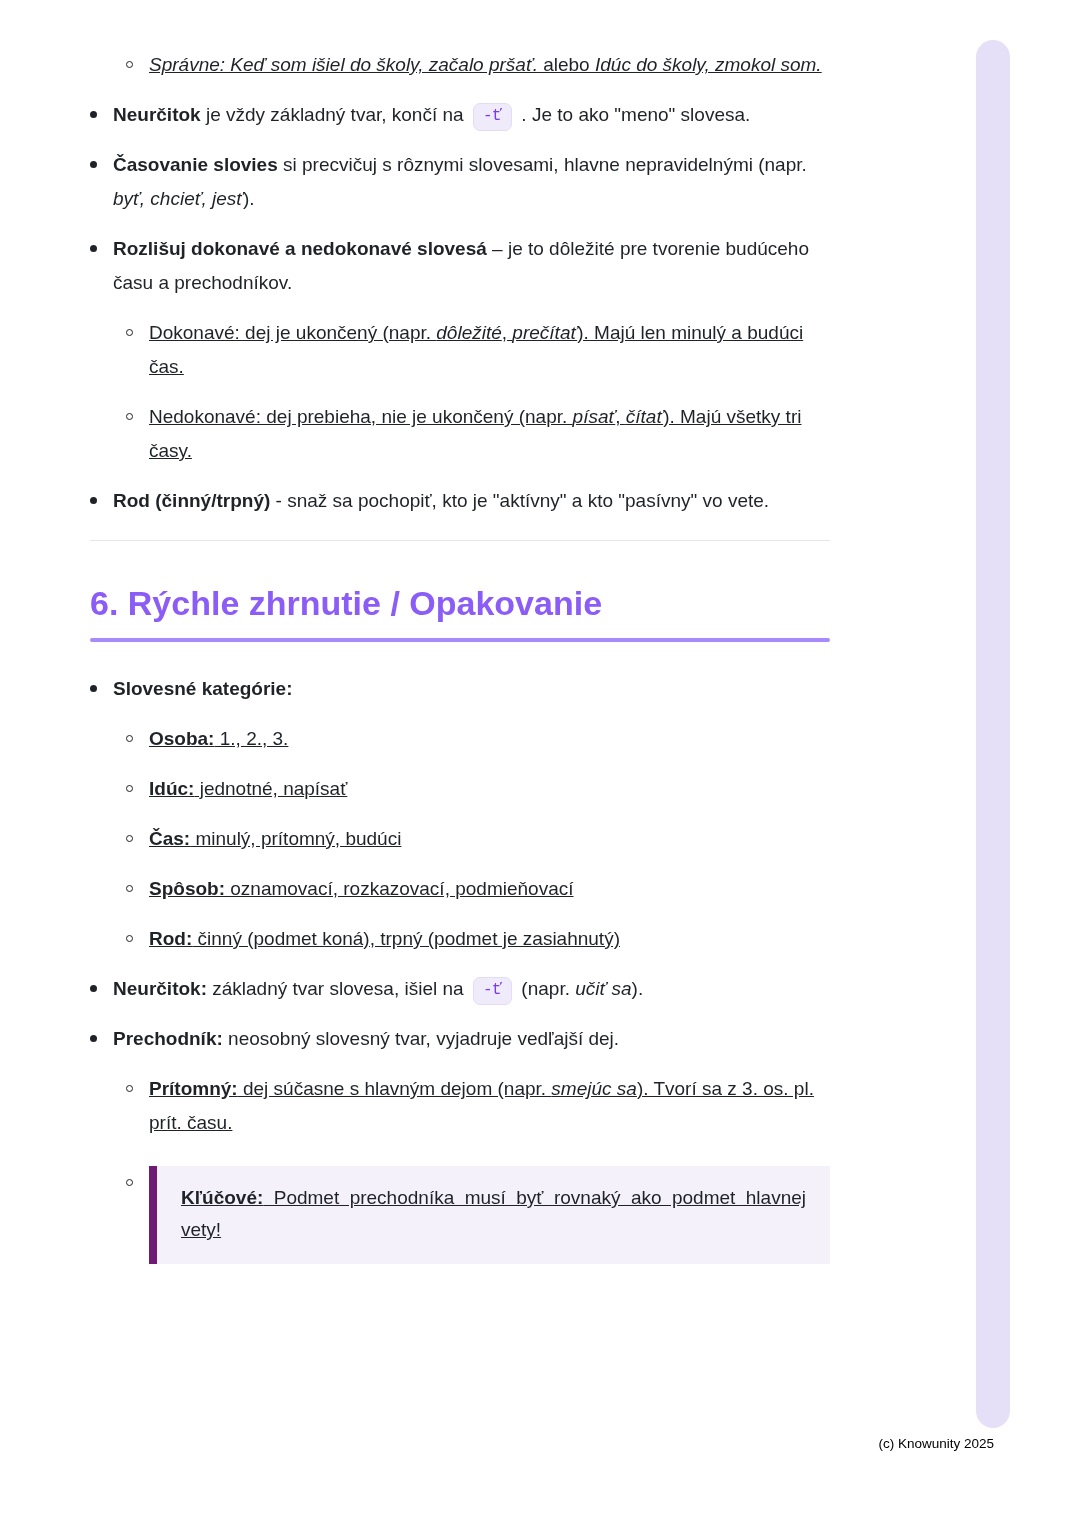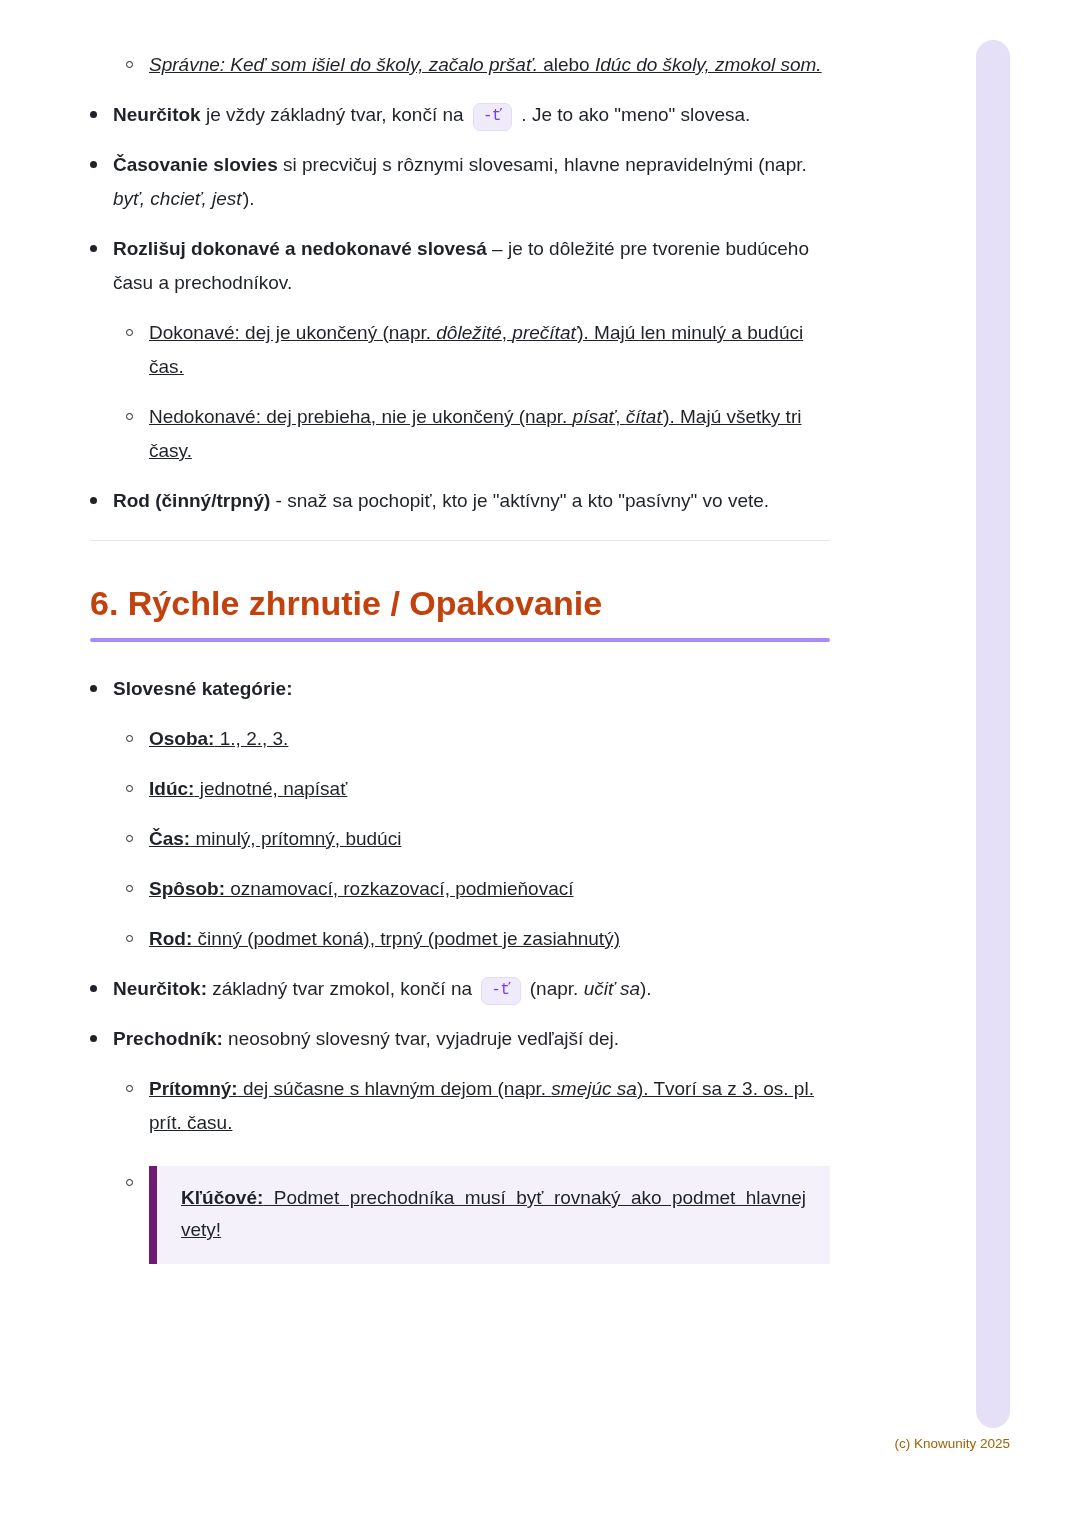--- a/index.html
+++ b/index.html
@@ -53,21 +53,21 @@
   }
 
   hr.divider {
     border:none;
     border-top:1px solid #e7e7ea;
     margin-top:22px;
   }
 
   h2.section-title {
     margin-top:42px;
-    color:#c2410c;
+    color:#8b5cf6;
     font-size:34px;
     font-weight:700;
     line-height:1.2;
   }
   .title-underline {
     height:4px;
     background:#a78bfa;
     border-radius:2px;
     margin-top:14px;
     margin-bottom:30px;
@@ -86,24 +86,24 @@
     right:70px;
     top:40px;
     width:34px;
     height:1388px;
     background:#e6dff8;
     border-radius:17px;
   }
 
   .footer {
     position:absolute;
-    right:70px;
+    right:86px;
     top:1436px;
     font-size:13.5px;
-    color:#a16207;
+    color:#000000;
   }
 </style>
 </head>
 <body>
 
 <div class="page">
   <div class="content">
 
     <ul class="list">
         <li class="item lvl1">
@@ -161,21 +161,21 @@
         <li class="item lvl1">
           <span class="marker circle"></span>
           <div class="body"><span class="b">Spôsob:</span><span class=""> oznamovací, rozkazovací, podmieňovací</span></div>
         </li>
         <li class="item lvl1">
           <span class="marker circle"></span>
           <div class="body"><span class="b">Rod:</span><span class=""> činný (podmet koná), trpný (podmet je zasiahnutý)</span></div>
         </li>
         <li class="item lvl0">
           <span class="marker disc"></span>
-          <div class="body"><span class="b">Neurčitok:</span><span class=""> základný tvar zmokol, končí na </span><code class="chip">-ť</code><span class=""> (napr. </span><span class="i">učiť sa</span><span class="">).</span></div>
+          <div class="body"><span class="b">Neurčitok:</span><span class=""> základný tvar slovesa, išiel na </span><code class="chip">-ť</code><span class=""> (napr. </span><span class="i">učiť sa</span><span class="">).</span></div>
         </li>
         <li class="item lvl0">
           <span class="marker disc"></span>
           <div class="body"><span class="b">Prechodník:</span><span class=""> neosobný slovesný tvar, vyjadruje vedľajší dej.</span></div>
         </li>
         <li class="item lvl1">
           <span class="marker circle"></span>
           <div class="body"><span class="b">Prítomný:</span><span class=""> dej súčasne s hlavným dejom (napr. </span><span class="i">smejúc sa</span><span class="">). Tvorí sa z 3. os. pl. prít. času.</span></div>
         </li>
         <li class="item lvl1 callout-item">

